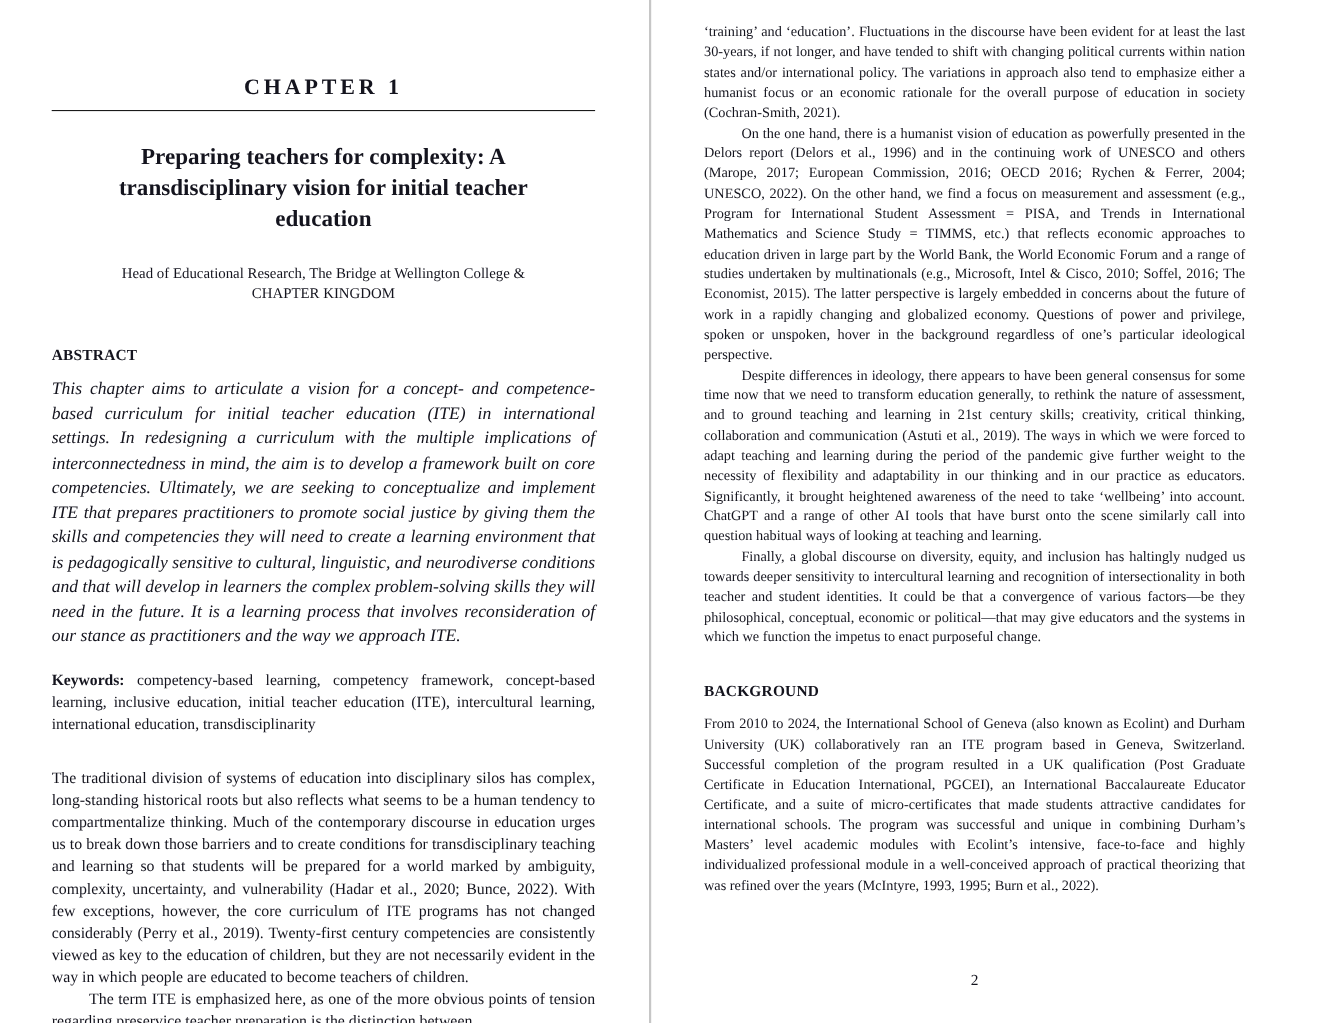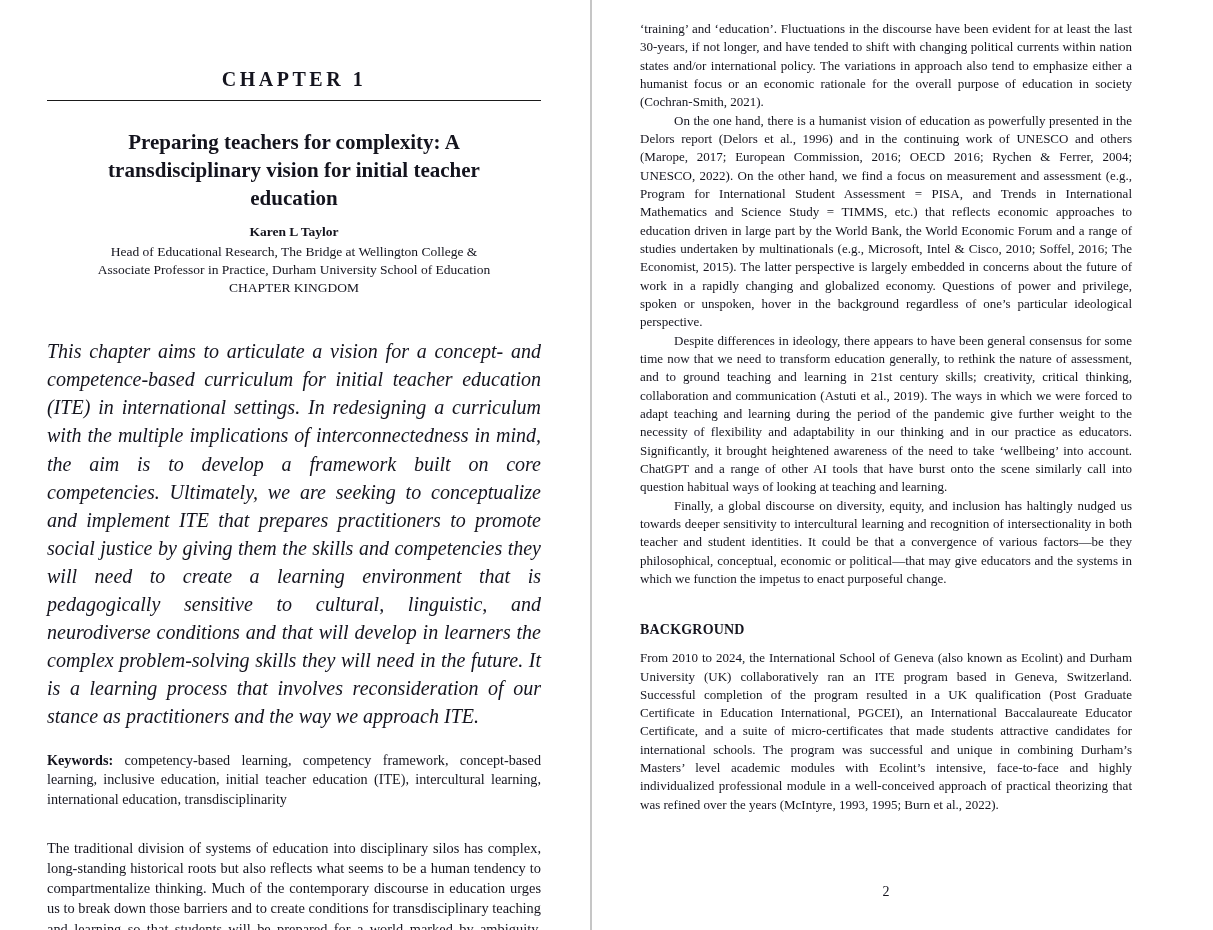--- a/index.html
+++ b/index.html
@@ -56,21 +56,21 @@
     border: 0;
     border-top: 1.6px solid #1a1a1a;
     margin: 0 0 27px 0;
   }
 
   .chapter-title {
     text-align: center;
     font-size: 21px;
     font-weight: bold;
     line-height: 1.34;
-    margin: 0 22px 11px 22px;
+    margin: 0 22px 28px 22px;
   }
 
   .author-block {
     text-align: center;
     font-size: 13.5px;
     line-height: 1.33;
     margin: 0 0 40px 0;
   }
   .author-name {
     font-weight: bold;
@@ -88,21 +88,21 @@
     margin: 0 0 11px 0;
     letter-spacing: 0.2px;
   }
   .section-head.spaced-top {
     margin-top: 34px;
   }
 
   
   .abstract-text {
     font-style: italic;
-    font-size: 20px;
+    font-size: 16px;
     line-height: 1.405;
     text-align: justify;
     margin: 0 0 20px 0;
     -webkit-hyphens: none;
     hyphens: none;
   }
 
   .keywords {
     font-size: 14.2px;
     line-height: 1.4;
@@ -144,26 +144,25 @@
 <div class="page-spread">
 
   <div class="sheet sheet-left">
 
     <div class="chapter-label">CHAPTER 1</div>
     <hr class="chapter-rule">
 
     <h1 class="chapter-title">Preparing teachers for complexity: A transdisciplinary vision for initial teacher education</h1>
 
     <div class="author-block">
-      <span class="author-name">Karen L Taylor</span>
       <span class="author-affil">Head of Educational Research, The Bridge at Wellington College &amp;</span>
-      <span class="author-affil">Associate Professor in Practice, Durham University School of Education</span>
       <span class="author-affil">CHAPTER KINGDOM</span>
     </div>
 
+    <h2 class="section-head">ABSTRACT</h2>
     <p class="abstract-text">This chapter aims to articulate a vision for a concept- and competence-based curriculum for initial teacher education (ITE) in international settings. In redesigning a curriculum with the multiple implications of interconnectedness in mind, the aim is to develop a framework built on core competencies. Ultimately, we are seeking to conceptualize and implement ITE that prepares practitioners to promote social justice by giving them the skills and competencies they will need to create a learning environment that is pedagogically sensitive to cultural, linguistic, and neurodiverse conditions and that will develop in learners the complex problem-solving skills they will need in the future. It is a learning process that involves reconsideration of our stance as practitioners and the way we approach ITE.</p>
 
     <p class="keywords"><span class="keywords-label">Keywords:</span><span> competency-based learning, competency framework, concept-based learning, inclusive education, initial teacher education (ITE), intercultural learning, international education, transdisciplinarity</span></p>
 
     <p class="body">The traditional division of systems of education into disciplinary silos has complex, long-standing historical roots but also reflects what seems to be a human tendency to compartmentalize thinking. Much of the contemporary discourse in education urges us to break down those barriers and to create conditions for transdisciplinary teaching and learning so that students will be prepared for a world marked by ambiguity, complexity, uncertainty, and vulnerability (Hadar et al., 2020; Bunce, 2022). With few exceptions, however, the core curriculum of ITE programs has not changed considerably (Perry et al., 2019). Twenty-first century competencies are consistently viewed as key to the education of children, but they are not necessarily evident in the way in which people are educated to become teachers of children.</p>
     <p class="body indent">The term ITE is emphasized here, as one of the more obvious points of tension regarding preservice teacher preparation is the distinction between</p>
   </div>
 
   <div class="gutter-divider"></div>
 

